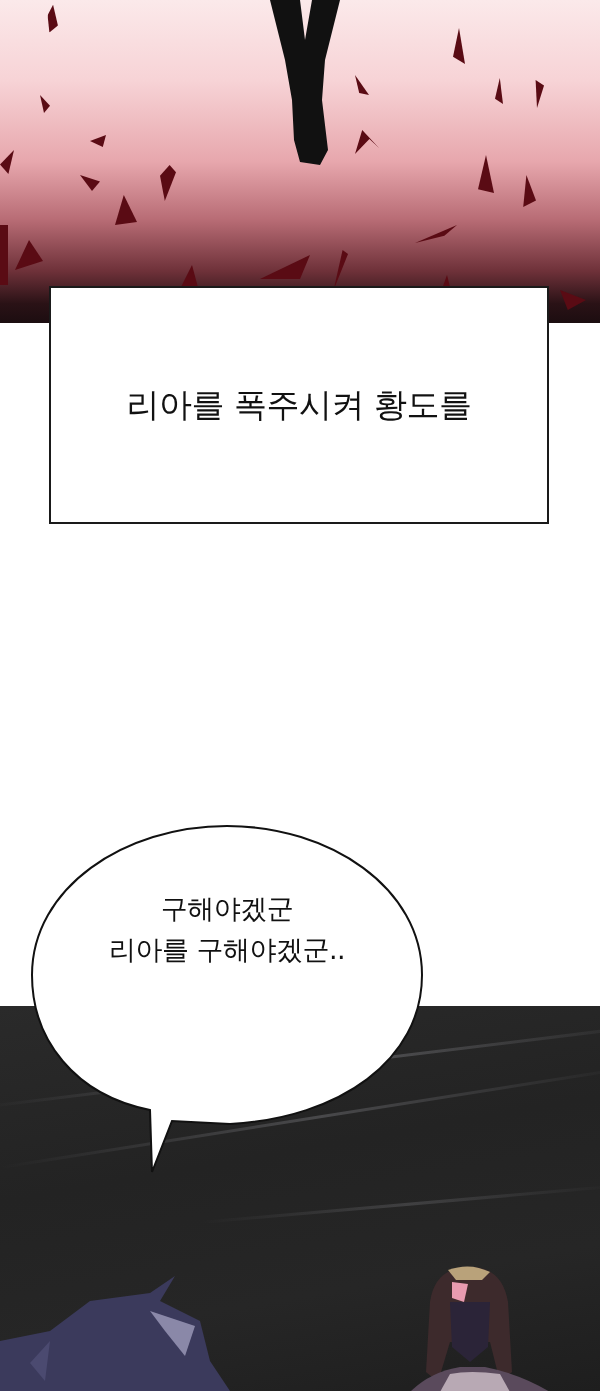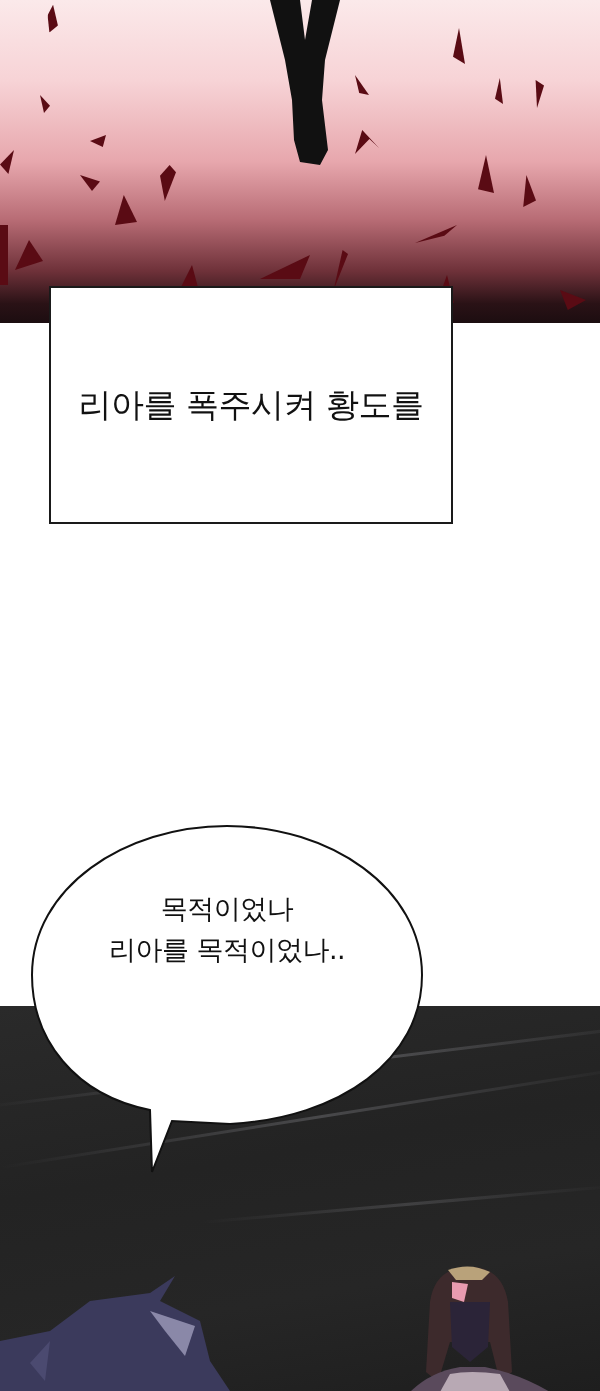--- a/index.html
+++ b/index.html
@@ -2,21 +2,21 @@
 <html><head>
 <meta charset="utf-8">
 <style>
   html, body { margin:0; padding:0; }
   body { width:600px; height:1391px; position:relative; overflow:hidden; background:#ffffff;
          font-family:"DejaVu Sans", sans-serif; }
   .panel-top { position:absolute; left:0; top:0; width:600px; height:323px;
     background:linear-gradient(to bottom, #fbe9ea 0%, #f7d3d6 25%, #e7a7ad 50%, #b86c75 68%, #6e3139 84%, #2a1216 94%, #1c0d10 100%); overflow:hidden; }
   .shard { position:absolute; background:#5a0b14; }
   .silhouette { position:absolute; }
-  .caption-box { position:absolute; left:49px; top:286px; width:404px; height:238px; background:#fff;
+  .caption-box { position:absolute; left:49px; top:286px; width:500px; height:238px; background:#fff;
     border:2px solid #1a1a1a; box-sizing:border-box; display:flex; flex-direction:column;
     justify-content:center; align-items:center; }
   .caption-line { font-size:33px; line-height:52px; color:#111; letter-spacing:-0.5px; white-space:nowrap; }
   .panel-dark { position:absolute; left:0; top:1006px; width:600px; height:385px;
     background:linear-gradient(170deg, #2a2a2a 0%, #232323 40%, #262626 70%, #1e1e1e 100%); overflow:hidden; }
   .streak { position:absolute; height:3px; background:linear-gradient(to right, rgba(255,255,255,0), rgba(200,200,210,0.28), rgba(255,255,255,0)); transform-origin:left center; }
   .bubble { position:absolute; left:0; top:0; }
   .bubble-text { position:absolute; left:32px; top:888px; width:390px; text-align:center; }
   .bubble-line { font-size:27px; line-height:41px; color:#111; white-space:nowrap; letter-spacing:-0.5px; }
   .char { position:absolute; }
@@ -82,15 +82,15 @@
   <path d="M227 826
            C 330 826, 422 888, 422 975
            C 422 1060, 340 1118, 230 1124
            L 172 1121
            L 152 1172
            L 150 1110
            C 75 1095, 32 1040, 32 975
            C 32 888, 124 826, 227 826 Z" fill="#ffffff" stroke="#111" stroke-width="2"></path>
 </svg>
 <div class="bubble-text">
-  <div class="bubble-line">목적이었나</div>
-  <div class="bubble-line">리아를 목적이었나..</div>
+  <div class="bubble-line">구해야겠군</div>
+  <div class="bubble-line">리아를 구해야겠군..</div>
 </div>
 
 </body></html>

